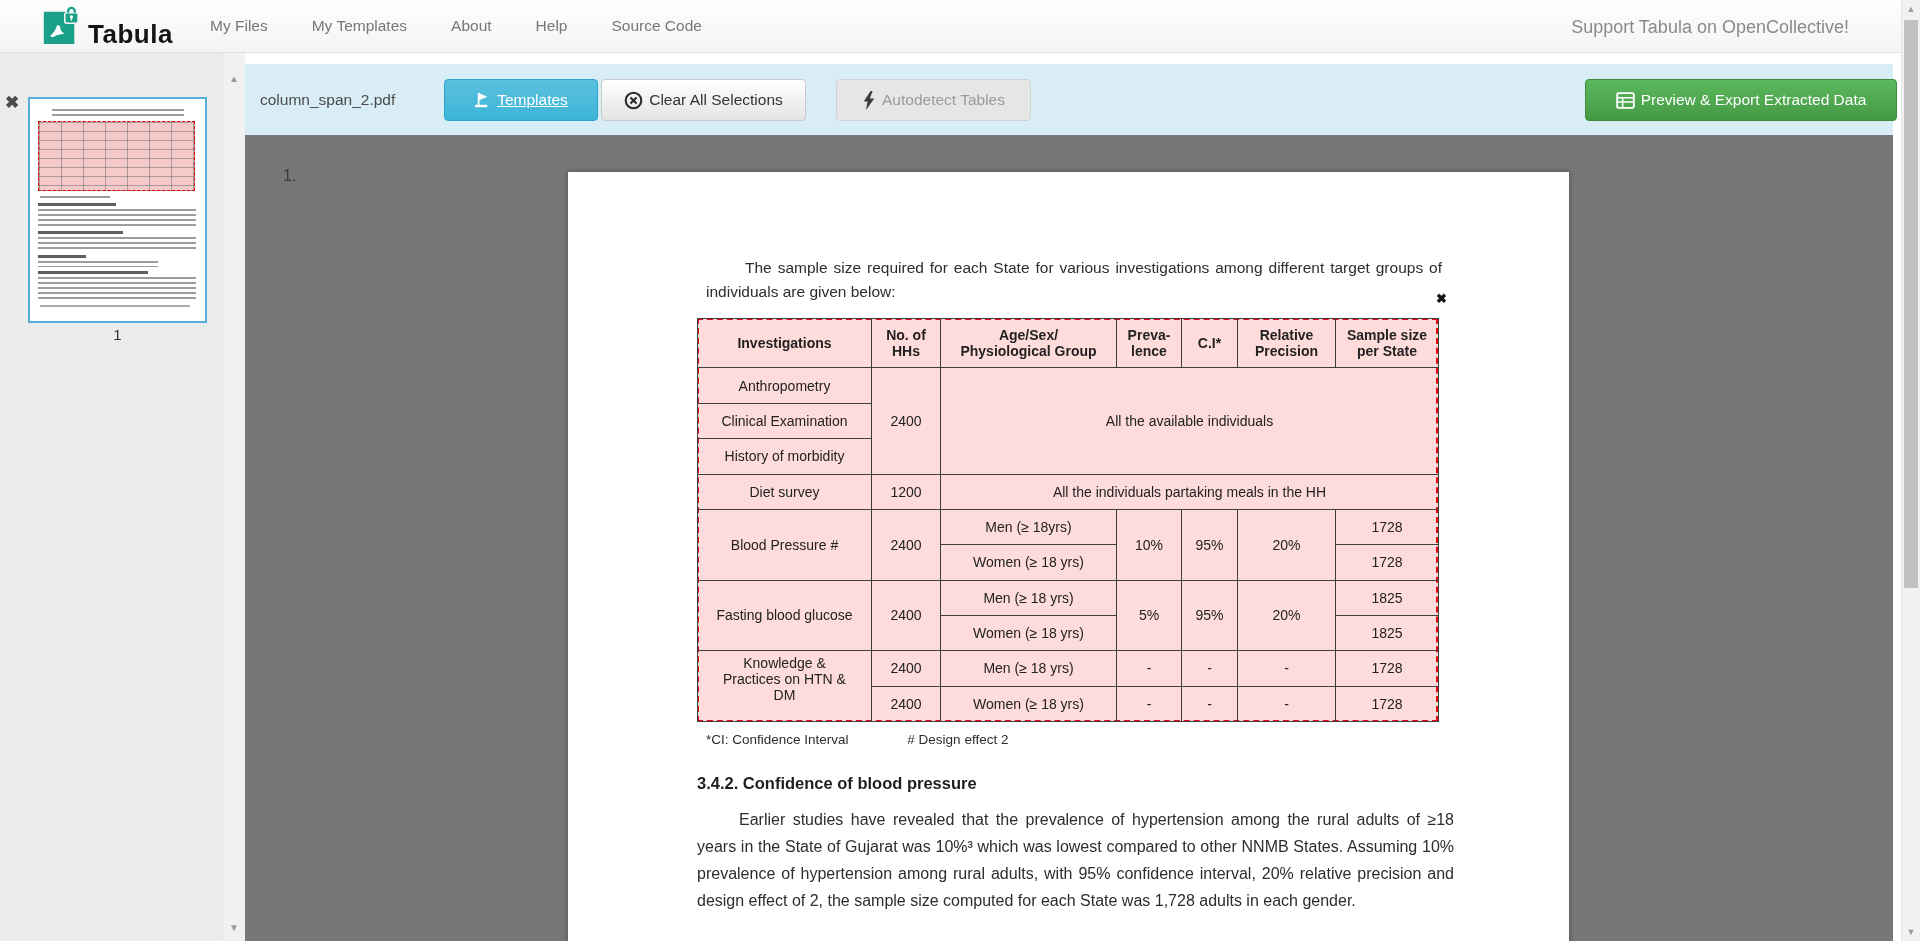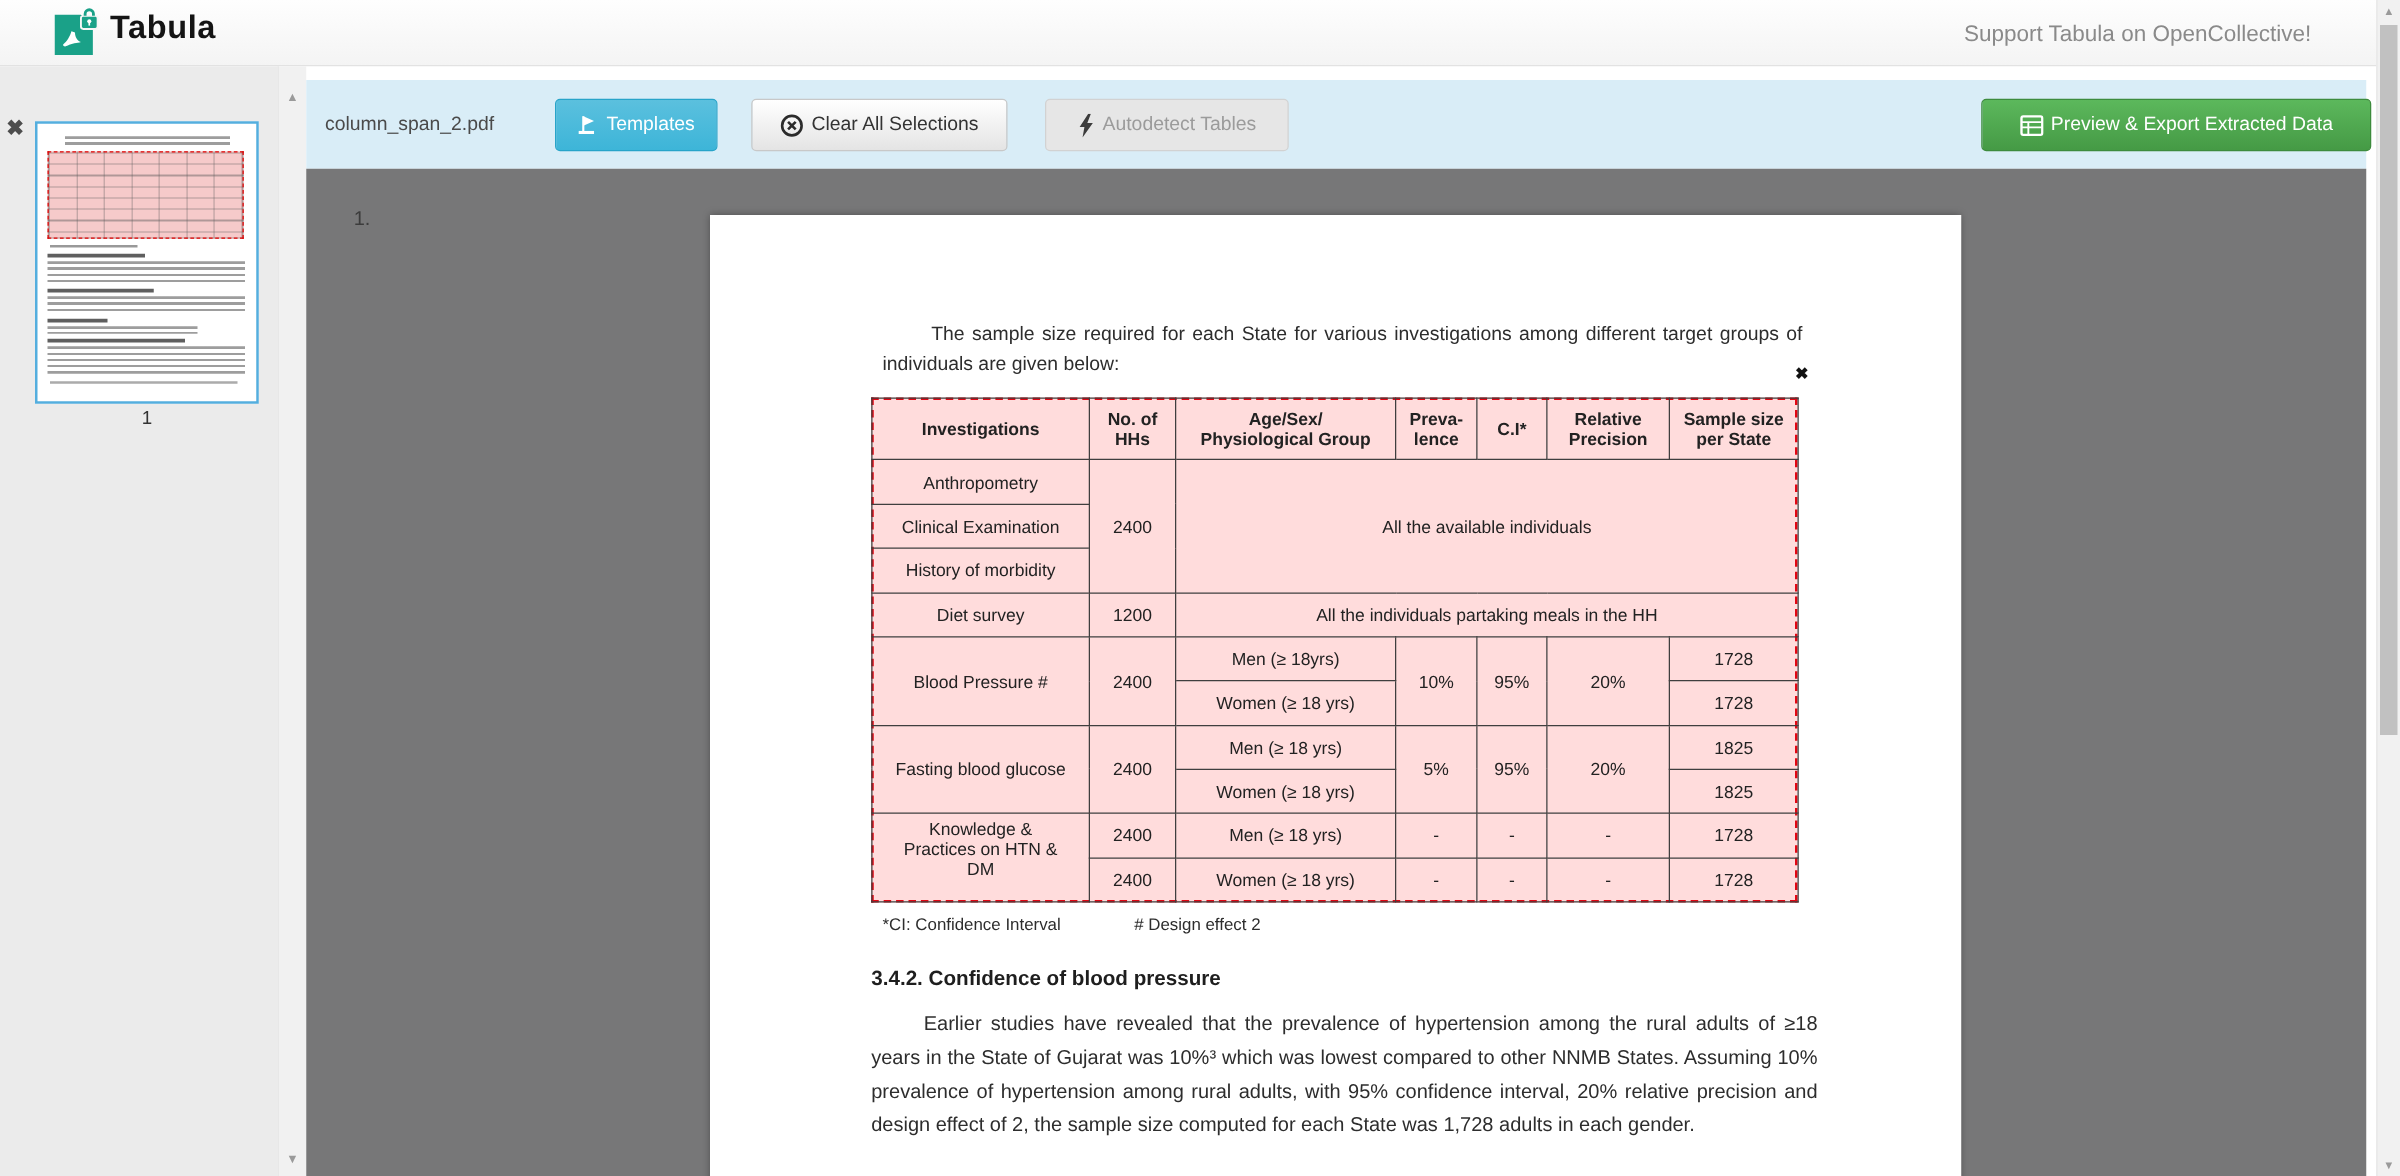--- a/index.html
+++ b/index.html
@@ -2,21 +2,21 @@
 <html><head>
 <meta charset="utf-8">
 <style>
   * { margin:0; padding:0; box-sizing:border-box; }
   html,body { width:1920px; height:941px; overflow:hidden; background:#fff;
               font-family:"Liberation Sans", sans-serif; }
 
   
   .topnav { position:absolute; left:0; top:0; width:1901px; height:53px;
             background:linear-gradient(#fefefe,#f4f4f4); border-bottom:1px solid #e2e2e2; }
-  .brand { position:absolute; left:40px; top:6px; display:flex; align-items:flex-start; cursor:pointer; }
+  .brand { position:absolute; left:40px; top:6px; display:flex; align-items:flex-end; cursor:pointer; }
   .brand svg { width:40px; height:40px; }
   .brand-text { font-size:26px; font-weight:bold; color:#141414; margin-left:8px; letter-spacing:.5px; }
   .nav-links { position:absolute; left:188px; top:0; height:52px; display:flex; align-items:center; list-style:none; }
   .nav-links li { padding:0 22px; font-size:15.5px; color:#777; cursor:pointer; }
   .support-link { position:absolute; right:52px; top:17px; font-size:18px; color:#8a8a8a; cursor:pointer; }
 
   
   .sidebar { position:absolute; left:0; top:53px; width:222px; height:888px; background:#ebebeb; }
   .thumb-close { position:absolute; left:5px; top:41px; font-size:17px; font-weight:bold;
                  color:#4d4d4d; cursor:pointer; line-height:1; }
@@ -36,22 +36,22 @@
                 background-color:#f6caca; border:1px dashed #e00000;
                 background-image:repeating-linear-gradient(90deg,rgba(90,90,90,.45) 0 1px,transparent 1px 22px),
                                  repeating-linear-gradient(rgba(90,90,90,.45) 0 1px,transparent 1px 9px); }
 
   
   .toolbar { position:absolute; left:245px; top:64px; width:1648px; height:71px; background:#d9edf7;padding-left:28px; }
   .filename { position:absolute; left:15px; top:27px; font-size:15.5px; color:#4a4a4a; }
   .btn { position:absolute; top:15px; height:42px; border-radius:4px; font-size:15.5px;
          display:flex; align-items:center; justify-content:center; cursor:pointer; white-space:nowrap; }
   .btn svg { margin-right:6px; }
-  .btn-templates { left:199px; width:130px; color:#fff;
-                   background:linear-gradient(#5bc0de,#3db5d8); border:1px solid #28a4c9; }
+  .btn-templates { left:199px; width:154px; color:#fff;
+                   background:linear-gradient(#5bc0de,#3db5d8); border:1px solid #28a4c9;text-decoration:underline; }
   .btn-clear { left:356px; width:205px; color:#333;
                background:linear-gradient(#ffffff,#e4e4e4); border:1px solid #c8c8c8; }
   .btn-auto { left:591px; width:195px; color:#9b9b9b; background:#e6e6e6; border:1px solid #d2d2d2; cursor:default; }
   .btn-export { left:1298px; width:312px; color:#fff;
                 background:linear-gradient(#5cb85c,#459a45); border:1px solid #3d8b3d;margin-left:42px; }
 
   
   .canvas { position:absolute; left:245px; top:135px; width:1648px; height:806px; background:#777778; }
   .canvas-label { position:absolute; left:38px; top:32px; font-size:16px; color:#3c3c3c; }
   .pdf-page { position:absolute; left:323px; top:37px; width:1001px; height:800px; background:#fff;
@@ -95,20 +95,27 @@
         <path d="M26 6 l10 10 h-10 z" fill="#0e7f6b"></path>
         <path d="M11 31 c3-2 6-7 7-11 l3 1 c0 4 2 7 5 8 c-3 1-8 1-11 3 c-2 1-4 1-4-1 z" fill="#fff"></path>
         <rect x="26" y="7" width="14" height="11" rx="2" fill="#1aa188" stroke="#f6f6f6" stroke-width="1.6"></rect>
         <path d="M29.5 7 v-1.6 a3.5 3.5 0 0 1 7 0 V7" fill="none" stroke="#1aa188" stroke-width="2.4"></path>
         <circle cx="33" cy="11.5" r="1.7" fill="#fff"></circle>
         <rect x="32.3" y="12" width="1.4" height="3.2" fill="#fff"></rect>
       </svg>
     </span>
     <span class="brand-text">Tabula</span>
   </div>
+  <ul class="nav-links">
+    <li>My Files</li>
+    <li>My Templates</li>
+    <li>About</li>
+    <li>Help</li>
+    <li>Source Code</li>
+  </ul>
   <span class="support-link">Support Tabula on OpenCollective!</span>
 </div>
 
 <div class="sidebar">
   <span class="thumb-close">✖</span>
   <div class="thumbnail">
     <div class="tl" style="left:22px;top:10px;width:132px;height:8px"></div>
     <div class="mini-table"></div>
     <div class="th-line" style="left:10px;top:97px;width:70px;height:2px;background:#999"></div>
     <div class="th-line" style="left:8px;top:104px;width:78px"></div>

